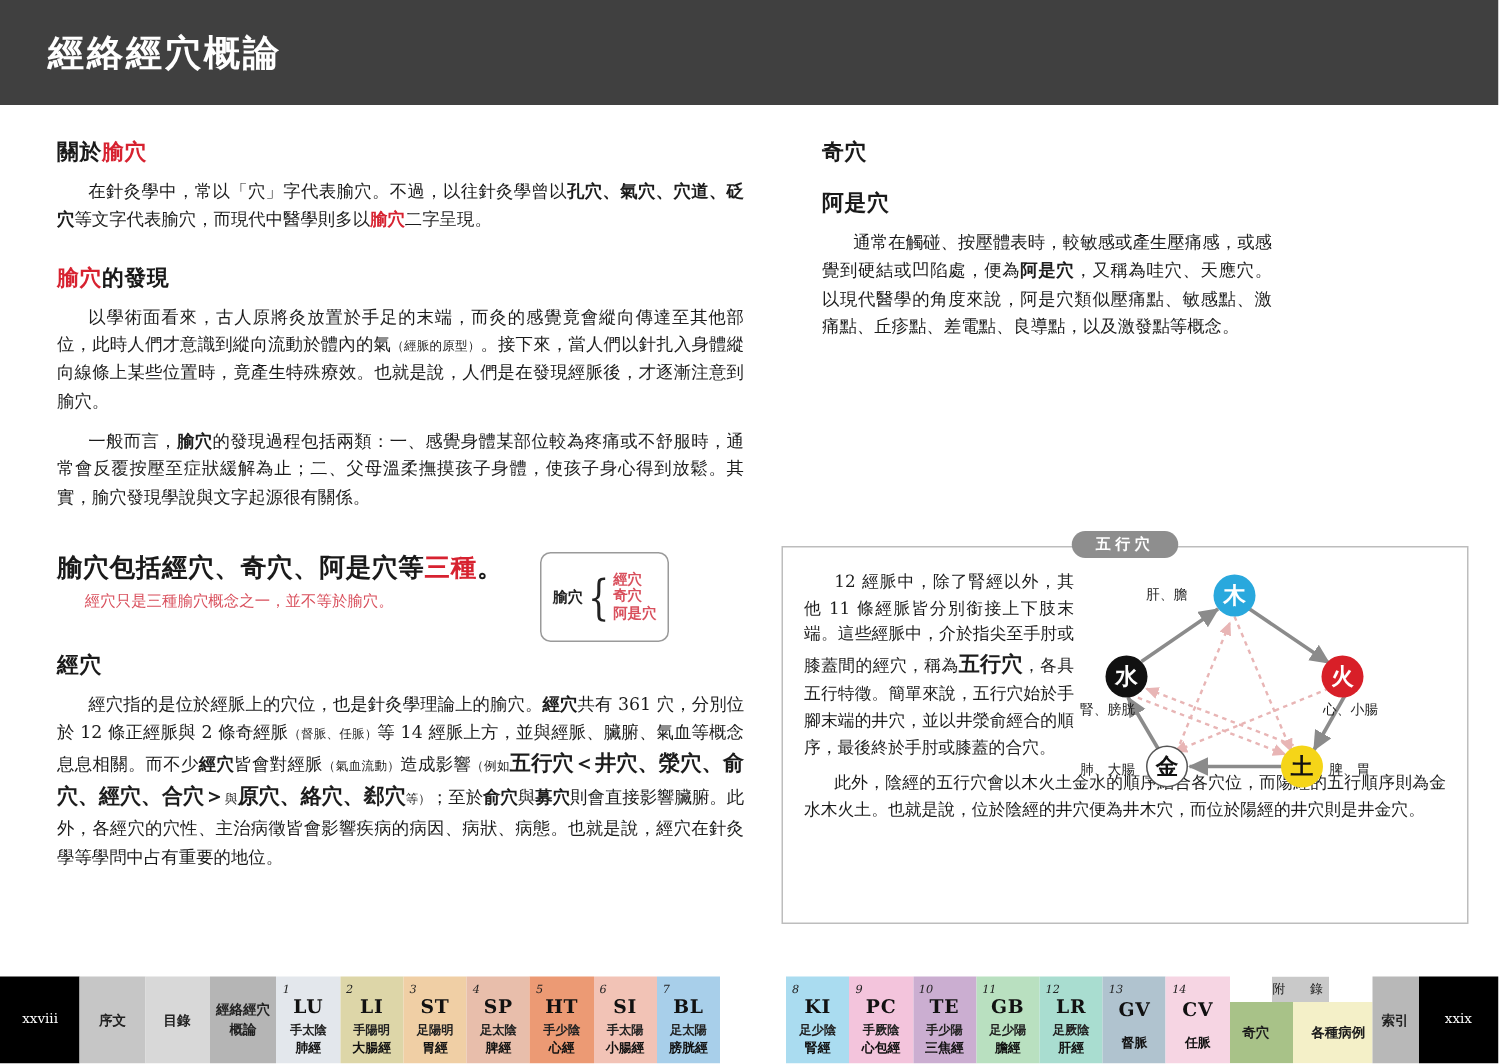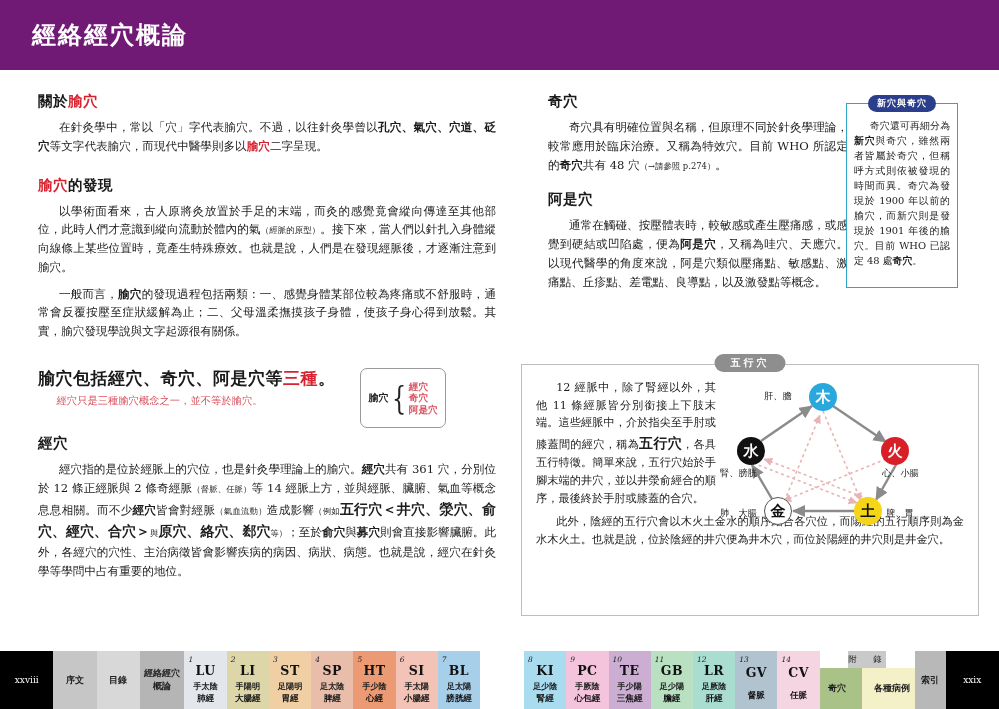--- a/index.html
+++ b/index.html
@@ -8,21 +8,21 @@
     width: 999px; height: 709px;
     background: #ffffff;
     font-family: "DejaVu Sans", "Liberation Sans", sans-serif;
     overflow: hidden;
   }
   .page { position: relative; width: 999px; height: 709px; background: #fff; }
 
   
   .header {
     position: absolute; left: 0; top: 0; width: 999px; height: 70px;
-    background: #701a75;
+    background: #404040;
     display: flex; align-items: center;
   }
   .header-title {
     color: #ffffff; font-size: 24px; font-weight: bold;
     letter-spacing: 2px; margin-left: 32px;
     font-family: "DejaVu Sans", "Liberation Sans", sans-serif;
   }
 
   
   .col-left {
@@ -244,40 +244,31 @@
         <span>奇穴</span>
         <span>阿是穴</span>
       </span>
     </div>
   </div>
 
   <div class="col-right">
     <h2 class="sec">
       <span>奇穴</span>
     </h2>
-    <p class="body">
-      <span>奇穴具有明確位置與名稱，但原理不同於針灸學理論，較常應用於臨床治療。又稱為特效穴。目前 WHO 所認定的</span><b>奇穴</b><span>共有 48 穴</span><span class="tiny">（→請參照 p.274）</span><span>。</span>
-    </p>
 
     <div class="spacer-8"></div>
 
     <h2 class="sec">
       <span>阿是穴</span>
     </h2>
     <p class="body">
       <span>通常在觸碰、按壓體表時，較敏感或產生壓痛感，或感覺到硬結或凹陷處，便為</span><b>阿是穴</b><span>，又稱為哇穴、天應穴。以現代醫學的角度來說，阿是穴類似壓痛點、敏感點、激痛點、丘疹點、差電點、良導點，以及激發點等概念。</span>
     </p>
   </div>
 
-  <div class="info-box">
-    <div class="info-tab">新穴與奇穴</div>
-    <div class="info-text">
-      <span>奇穴還可再細分為</span><b>新穴</b><span>與奇穴，雖然兩者皆屬於奇穴，但稱呼方式則依被發現的時間而異。奇穴為發現於 1900 年以前的腧穴，而新穴則是發現於 1901 年後的腧穴。目前 WHO 已認定 48 處</span><b>奇穴</b><span>。</span>
-    </div>
-  </div>
 
   <div class="fe-box">
     <div class="fe-tab">五行穴</div>
     <div class="fe-top">
       <div class="fe-textcol">
         <p>
           <span>12 經脈中，除了腎經以外，其他 11 條經脈皆分別銜接上下肢末端。這些經脈中，介於指尖至手肘或膝蓋間的經穴，稱為</span><b class="lg">五行穴</b><span>，各具五行特徵。簡單來說，五行穴始於手腳末端的井穴，並以井滎俞經合的順序，最後終於手肘或膝蓋的合穴。</span>
         </p>
       </div>
       <div class="fe-diagram">

